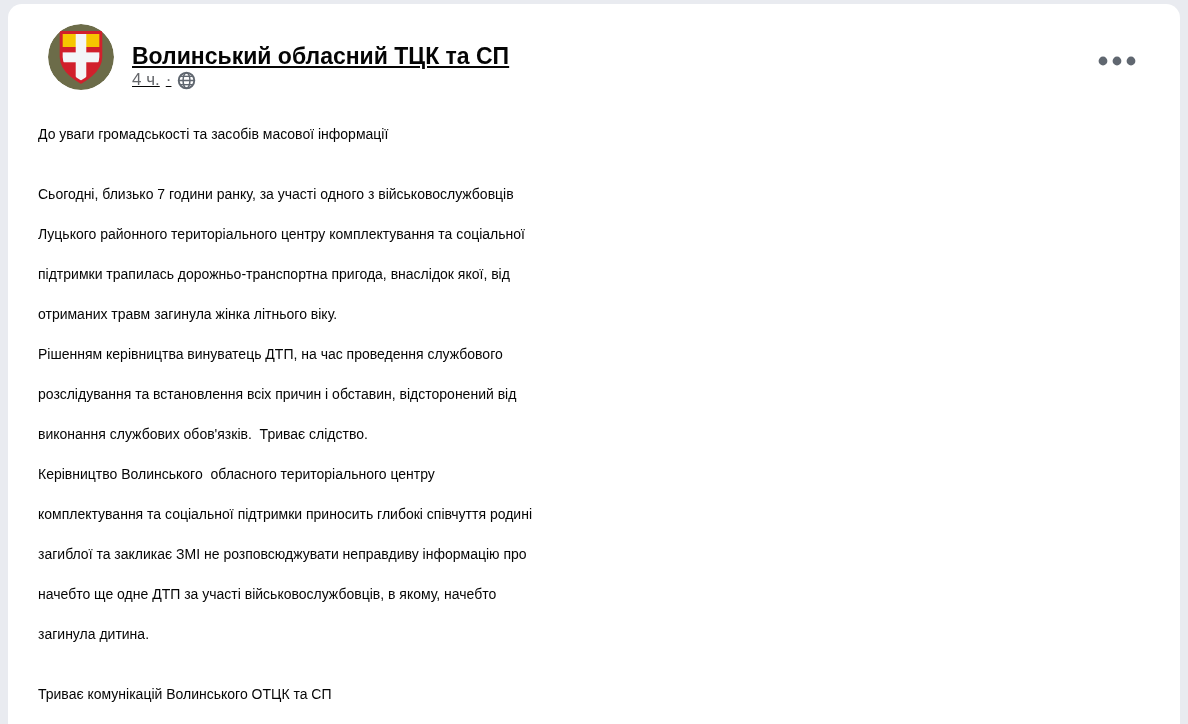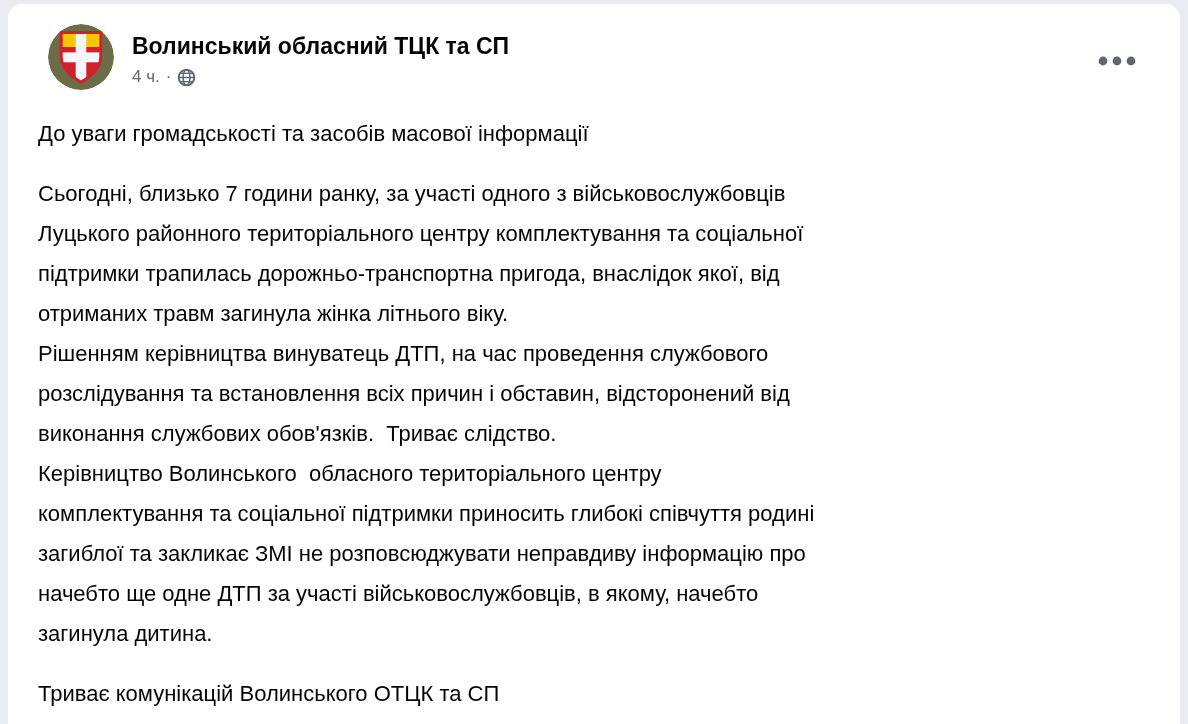--- a/index.html
+++ b/index.html
@@ -22,22 +22,23 @@
   }
   .card{
     position:absolute;
     left:8px; right:8px; top:4px; bottom:0;
     background:var(--card-bg);
     border-radius:14px 14px 0 0;
   }
   .post-header{
     position:relative;
     display:flex;
-    align-items:center;
+    align-items:flex-end;
     padding:20px 24px 0 40px;
+    text-decoration:underline;
   }
   .avatar{
     width:66px;height:66px;
     border-radius:50%;
     overflow:hidden;
     flex:0 0 auto;
     cursor:pointer;
   }
   .avatar svg{display:block;width:66px;height:66px;}
   .header-text{
@@ -47,40 +48,39 @@
   .page-name{
     font-size:23px;
     font-weight:bold;
     color:var(--text);
     line-height:28px;
     cursor:pointer;
   }
   .meta-row{
     display:flex;
     align-items:center;
-    margin-top:7px;
     font-size:17px;
     color:var(--meta-text);
     line-height:20px;
   }
   .meta-row .sep{margin:0 6px;}
   .globe{display:inline-flex;align-items:center;}
   .globe svg{display:block;}
   .menu-button{
     position:absolute;
     top:44px; right:44px;
     width:38px;height:26px;
     display:flex;align-items:center;justify-content:center;
     cursor:pointer;
     border-radius:6px;
   }
   .post-body{
     padding:0 30px;
     margin-top:24px;
-    font-size:22px;
+    font-size:14px;
     line-height:40px;
     color:var(--text);
   }
   .post-body p{
     white-space:pre-wrap;
     margin-bottom:20px;
   }
 </style>
 </head>
 <body>

